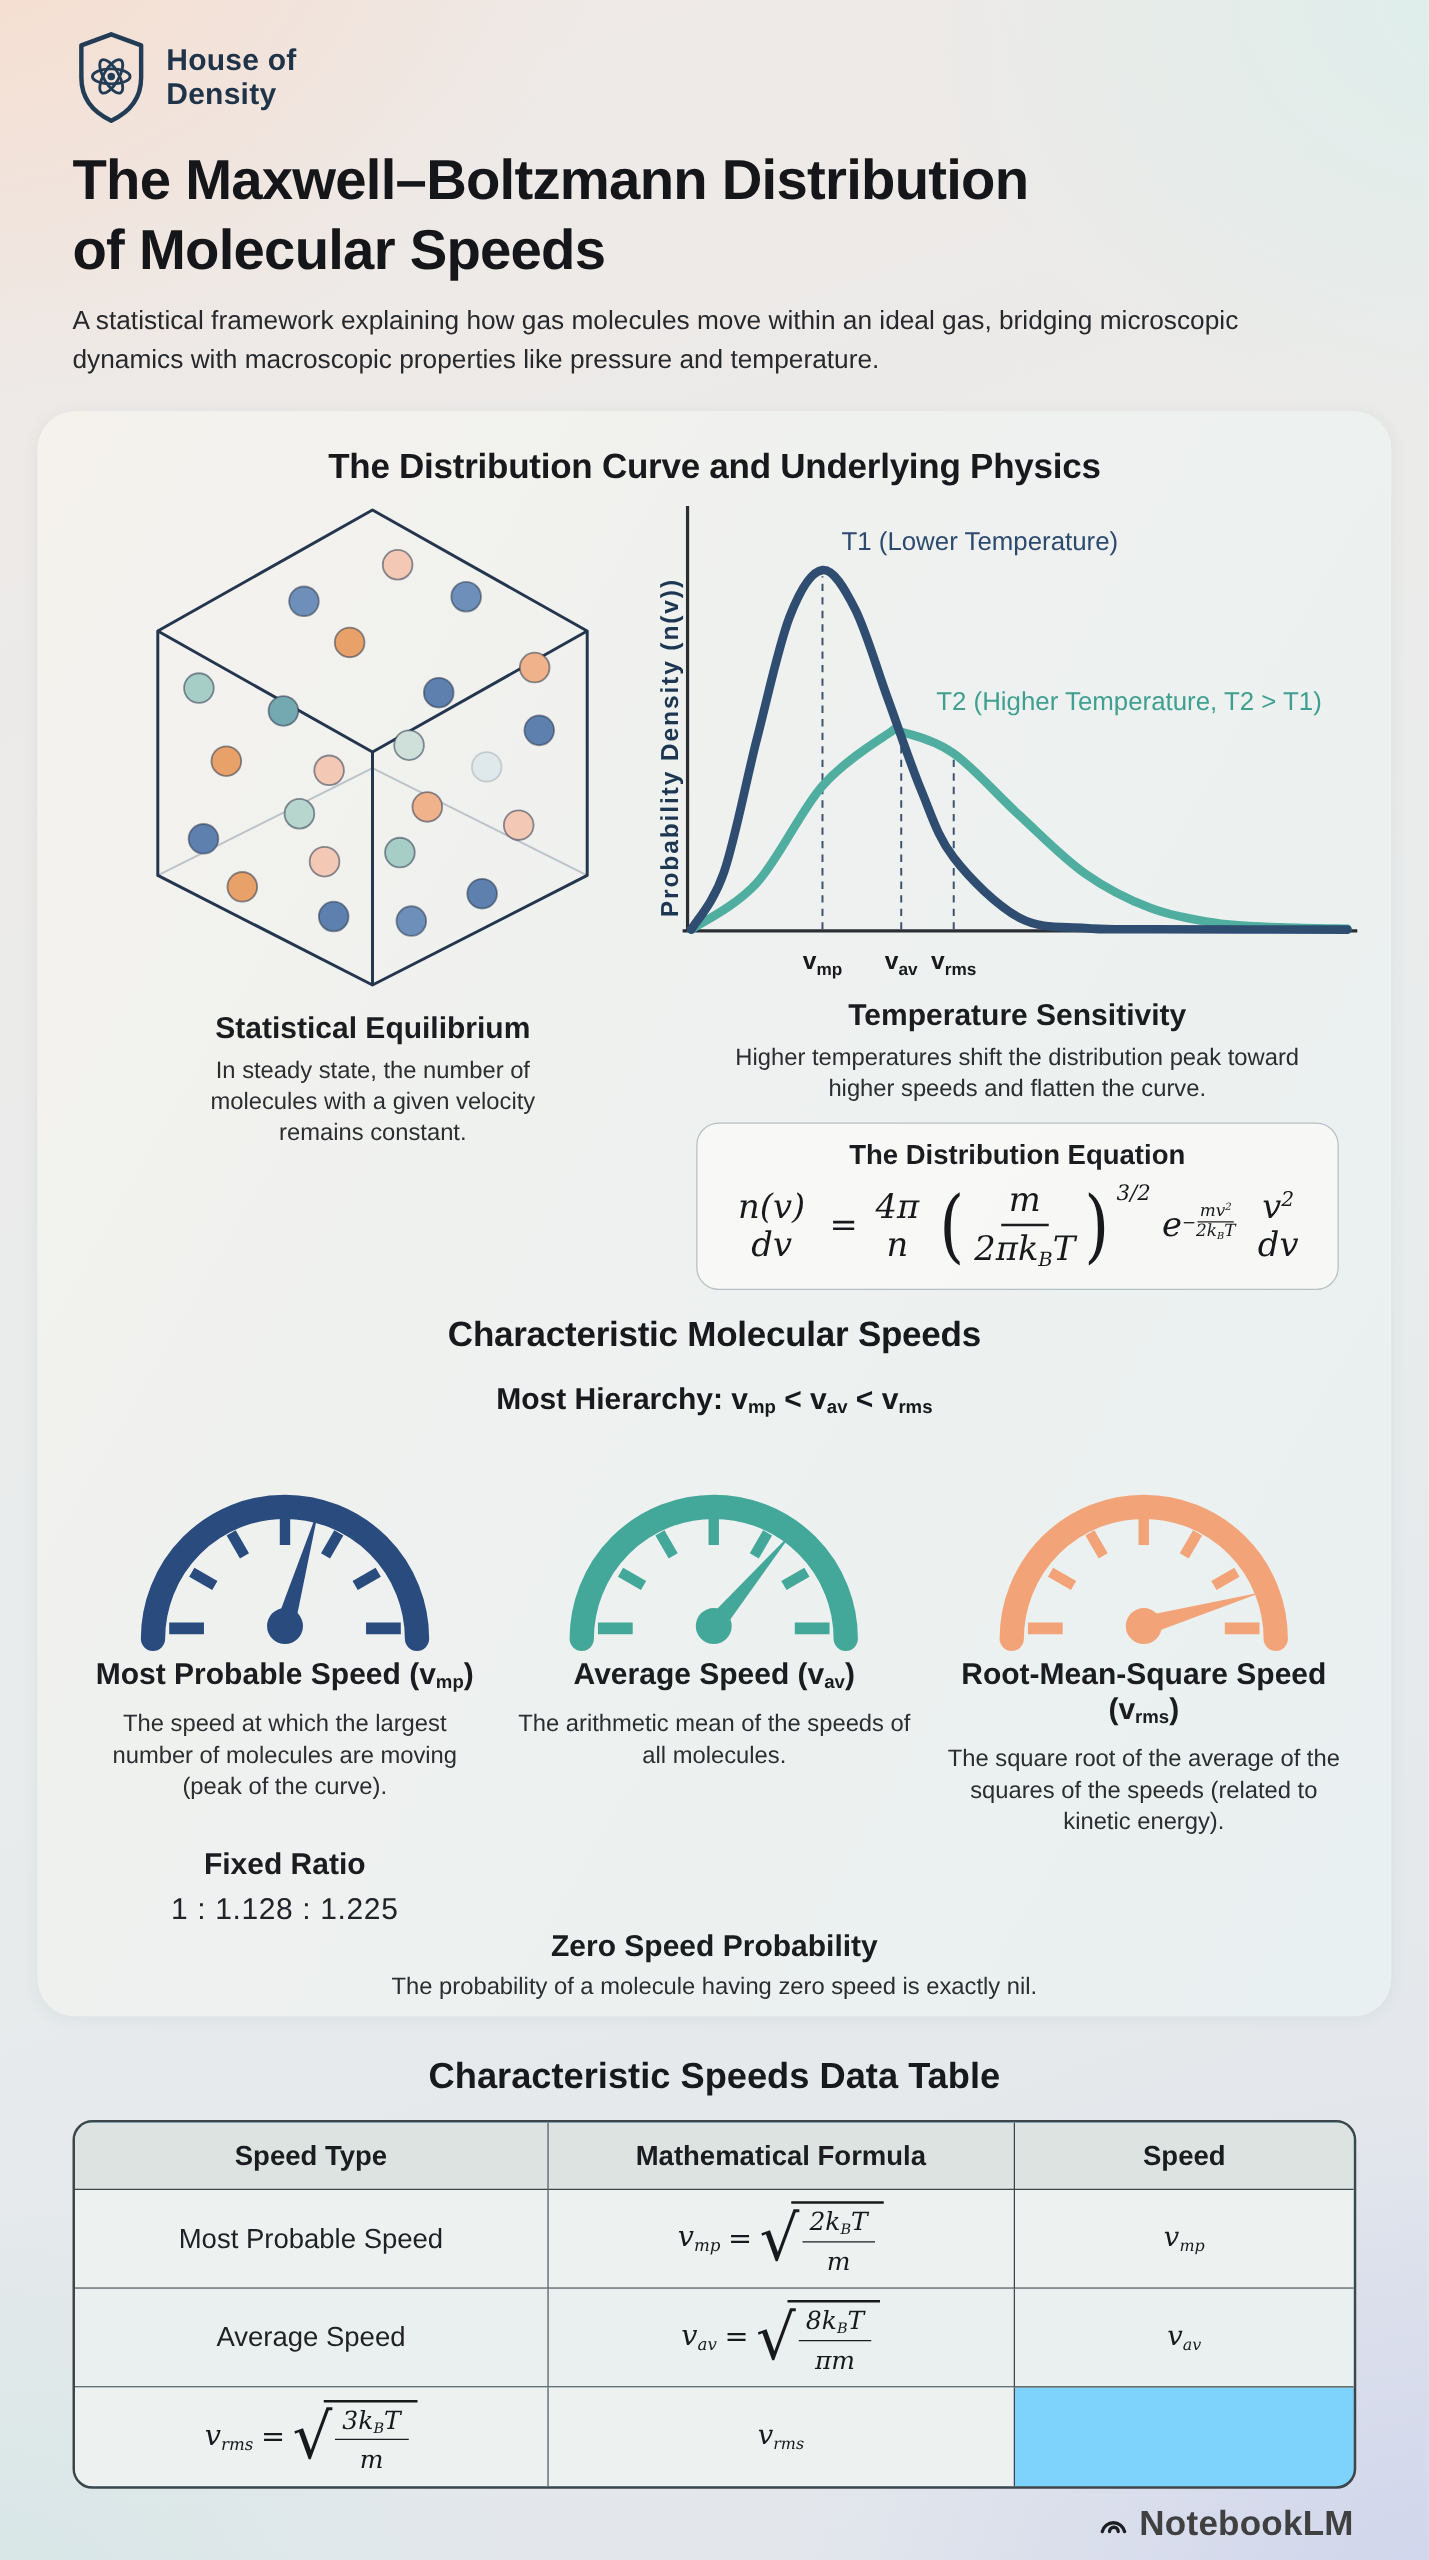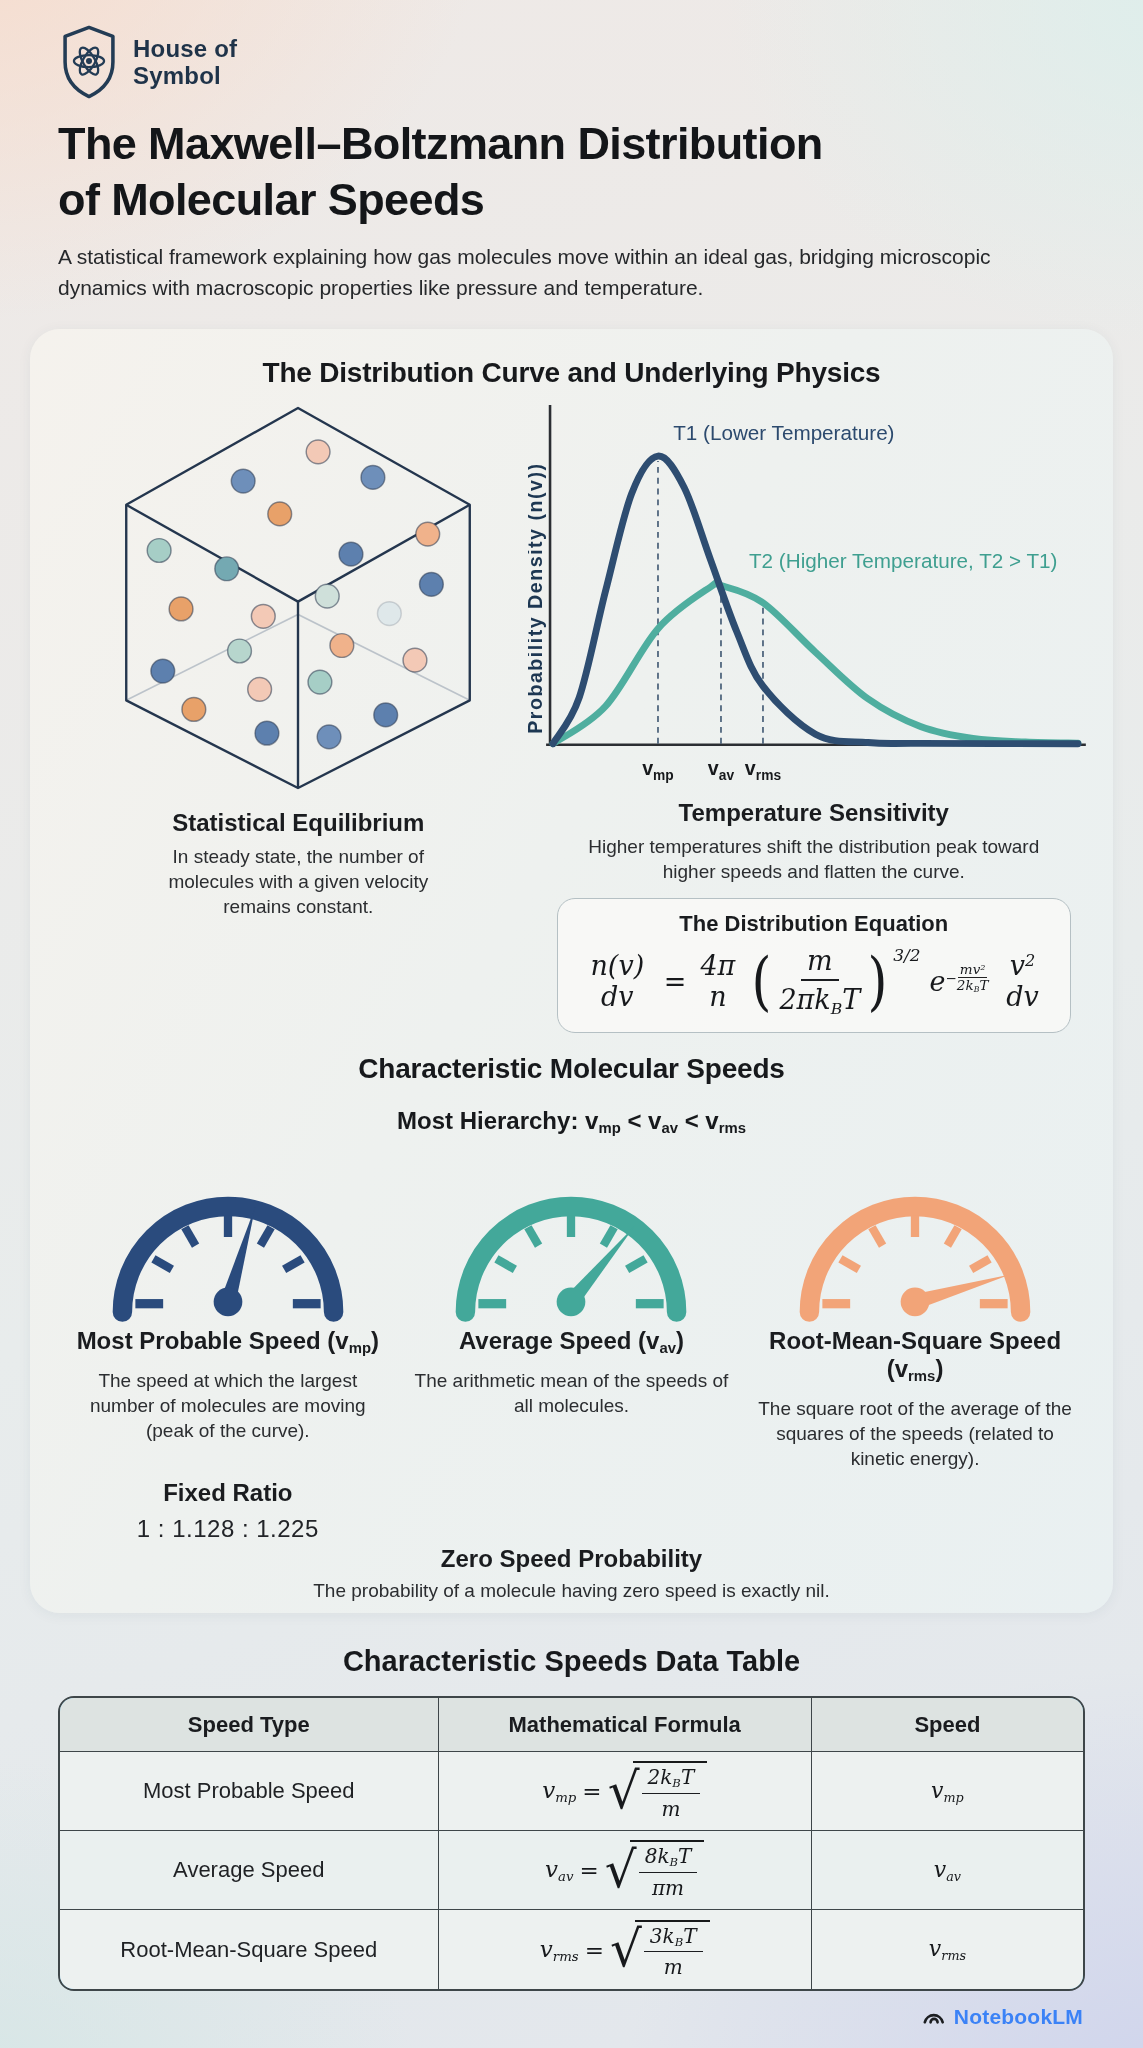--- a/index.html
+++ b/index.html
@@ -90,42 +90,42 @@
   .td { height:79px; font-size:22px; color:#1f2124; background:#edf1f0; }
   .td.alt { background:#eaf0ef; }
   .formula { font-size:23px; display:flex; align-items:center; justify-content:center; gap:6px; }
   .sqrt { display:inline-flex; align-items:center; vertical-align:middle; }
   .rad { font-style:normal; font-size:50px; font-weight:400; line-height:.9; margin-right:-7px; }
   .sqrt-body { border-top:2.2px solid #17191a; padding:2px 7px 0 9px; font-size:20px; }
   .sqrt-body .frac .num { border-bottom-width:1.8px; padding-bottom:2px; }
 
   
   .footer { display:flex; justify-content:flex-end; align-items:center; gap:7px; padding:12px 60px 0; }
-  .footer-text { font-size:21px; font-weight:700; color:#3b82f6; letter-spacing:.2px; }
+  .footer-text { font-size:28px; font-weight:700; color:#404040; letter-spacing:.2px; }
 
   svg text { font-family:"Liberation Sans", sans-serif; }
 </style>
 </head>
 <body>
 
 <div class="page">
 
   <div class="brand-row">
     <svg width="62" height="76" viewBox="0 0 70 84">
       <path d="M35 3 L62 13 V42 C62 62 50 74 35 81 C20 74 8 62 8 42 V13 Z" fill="none" stroke="#233c55" stroke-width="4" stroke-linejoin="round"></path>
       <g stroke="#233c55" stroke-width="2.6" fill="none">
         <ellipse cx="35" cy="41" rx="17" ry="6.8"></ellipse>
         <ellipse cx="35" cy="41" rx="17" ry="6.8" transform="rotate(60 35 41)"></ellipse>
         <ellipse cx="35" cy="41" rx="17" ry="6.8" transform="rotate(-60 35 41)"></ellipse>
       </g>
       <circle cx="35" cy="41" r="3.4" fill="#233c55"></circle>
     </svg>
     <div class="brand-name">
       <div>House of</div>
-      <div>Symbol</div>
+      <div>Density</div>
     </div>
   </div>
 
   <div class="title">
     <span>The Maxwell–Boltzmann Distribution</span><br>
     <span>of Molecular Speeds</span>
   </div>
   <div class="subtitle">A statistical framework explaining how gas molecules move within an ideal gas, bridging microscopic dynamics with macroscopic properties like pressure and temperature.</div>
 
   <div class="card">
@@ -341,21 +341,20 @@
                 <span class="num"><span>8k</span><span class="sub2">B</span><span>T</span></span>
                 <span class="den">πm</span>
               </span></span>
           </span>
         </span>
     </div>
     <div class="cell td alt">
       <span class="math"><span>v</span><span class="sub2">av</span></span>
     </div>
 
-    <div class="cell td last-row">Root-Mean-Square Speed</div>
     <div class="cell td last-row">
       <span class="formula math">
           <span><span>v</span><span class="sub2">rms</span></span>
           <span style="font-style:normal">=</span>
           <span class="sqrt">
             <span class="rad">√</span>
             <span class="sqrt-body"><span class="frac">
                 <span class="num"><span>3k</span><span class="sub2">B</span><span>T</span></span>
                 <span class="den">m</span>
               </span></span>

